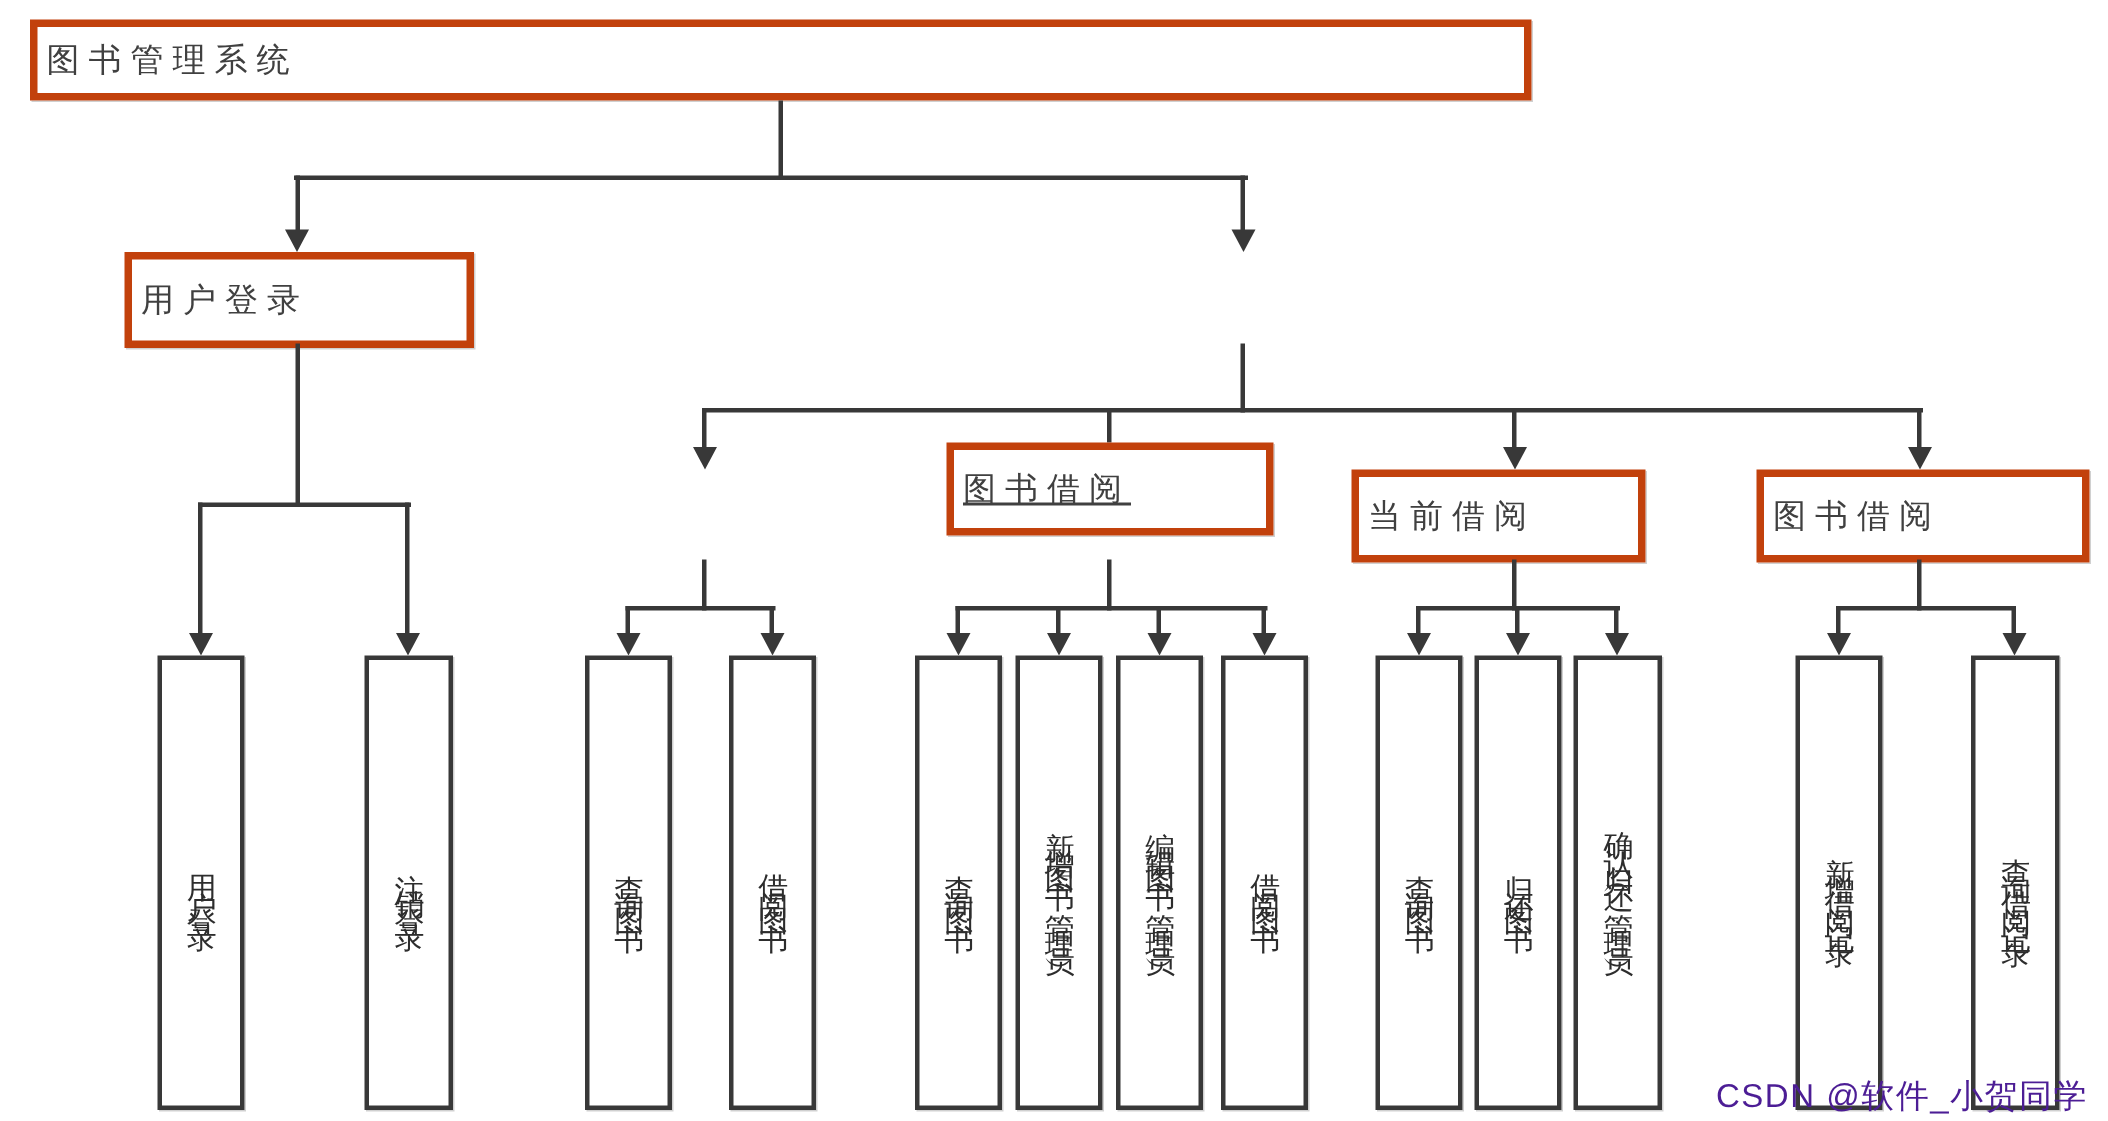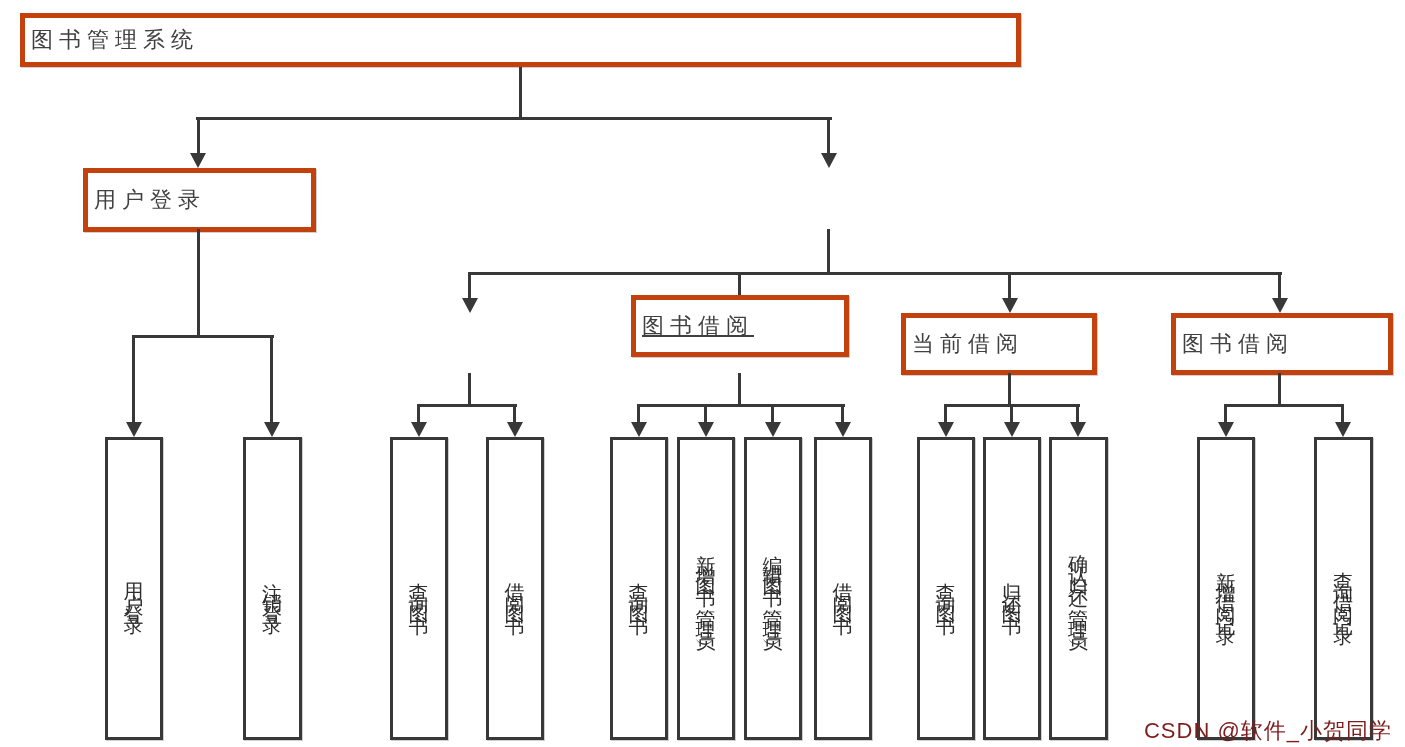--- a/index.html
+++ b/index.html
@@ -30,21 +30,21 @@
   .hline, .vline { position:absolute; background:#383838; }
   .hline { height:3px; }
   .vline { width:3px; }
   .arr {
     position:absolute; width:0; height:0;
     border-left:8px solid transparent; border-right:8px solid transparent;
     border-top:15px solid #383838;
   }
   .watermark {
     position:absolute; right:13px; bottom:1px;
-    color:#7f1d1d; font-size:22px; letter-spacing:1px;
+    color:#4c1d95; font-size:22px; letter-spacing:1px;
     white-space:nowrap;
   }
 </style>
 </head>
 <body>
 
 <div id="stage">
 
   <div class="box" style="left:20px; top:13px; width:1001px; height:54px;">
     <span>图书管理系统</span>

